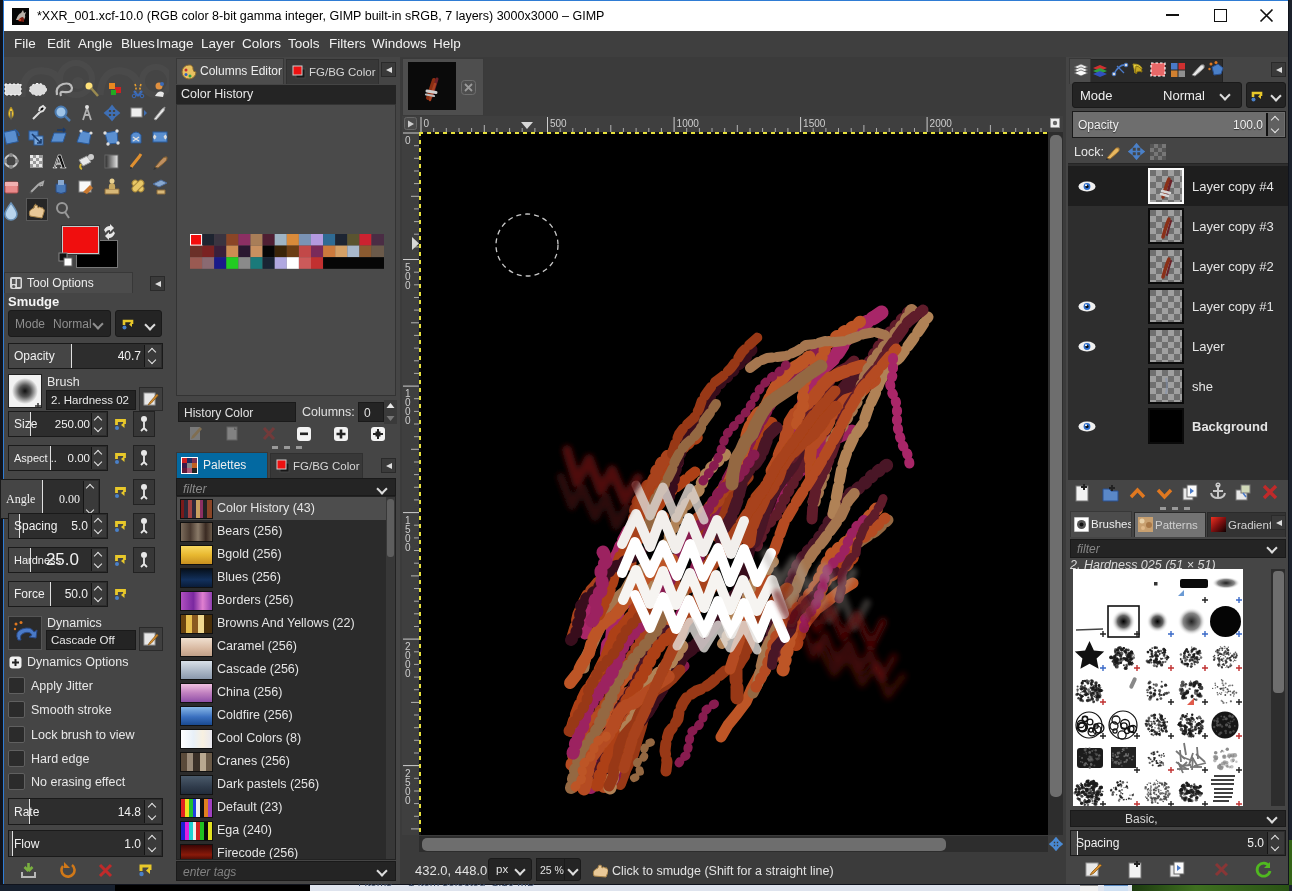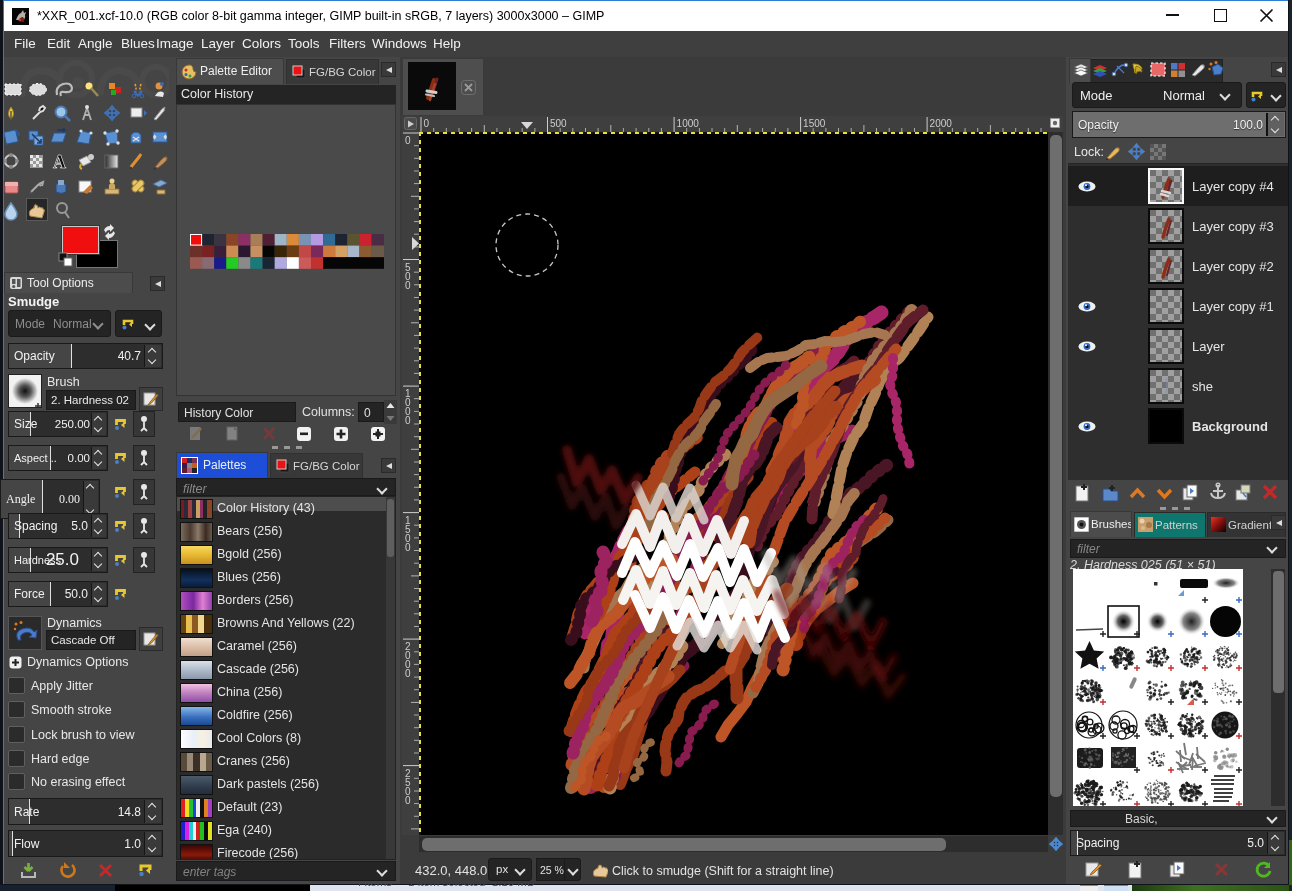--- a/index.html
+++ b/index.html
@@ -451,21 +451,21 @@
   </svg>
 
 <div id="palcol" class="abs" style="left:170px;top:57px;width:230px;height:827px;background:#454545;"></div>
 <div class="abs tab" style="left:176px;top:58px;width:108px;height:26px;background:#4d4d4d;border:1px solid #383838;border-bottom:none;">
  <svg style="position:absolute;left:4px;top:5px;" width="16" height="16">
       <path d="M8 1 a7 7 0 1 0 7 7 a3 3 0 0 1 -3 -3 a3.5 3.5 0 0 0 -4 -4z" fill="#e8c060" stroke="#8a6a30"></path>
       <circle cx="5" cy="6" r="1.5" fill="#c03030"></circle>
       <circle cx="5" cy="10.5" r="1.5" fill="#3060c0"></circle>
       <circle cx="9" cy="12" r="1.5" fill="#30a040"></circle>
     </svg>
- <span style="position:absolute;left:23px;top:5px;">Palette Editor</span>
+ <span style="position:absolute;left:23px;top:5px;">Columns Editor</span>
   </div>
 <div class="abs tab" style="left:286px;top:59px;width:93px;height:25px;background:#383838;border:1px solid #303030;border-bottom:none;color:#d6d6d6;">
  <svg style="position:absolute;left:4px;top:4px;" width="16" height="16">
       <rect x="5" y="5" width="9" height="9" fill="#181818" stroke="#444"></rect>
       <rect x="2" y="2" width="9" height="9" fill="#ee1111" stroke="#ccc"></rect>
     </svg>
  <span style="position:absolute;left:22px;top:6px;font-size:11.5px;">FG/BG Color</span>
   </div>
 <div class="collapse" style="left:381px;top:62px;"></div>
 <div class="abs" style="left:176px;top:85px;width:220px;height:19px;background:#242424;">
@@ -552,21 +552,21 @@
       <rect x="0" y="1" width="14" height="14" rx="3" fill="#f2f2f2"></rect>
       <path d="M7 3.5 v9 M2.5 8 h9" stroke="#222" stroke-width="2.6"></path>
     </g>
  <g transform="translate(183,0)">
       <rect x="0" y="1" width="14" height="14" rx="3" fill="#f2f2f2"></rect>
       <path d="M7 3 v10 M2 8 h10" stroke="#222" stroke-width="2"></path>
       <rect x="4.5" y="5.5" width="5" height="5" fill="#222"></rect>
     </g>
 </svg>
 <div class="abs" style="left:272px;top:446px;width:30px;height:3px;background:repeating-linear-gradient(90deg,#999 0 6px,transparent 6px 12px);"></div>
-<div class="abs tab" style="left:176px;top:452px;width:92px;height:26px;background:#1d4ed8;border:1px solid #383838;border-bottom:none;">
+<div class="abs tab" style="left:176px;top:452px;width:92px;height:26px;background:#0369a1;border:1px solid #383838;border-bottom:none;">
  <svg style="position:absolute;left:4px;top:4px;" width="17" height="17">
       <rect width="17" height="17" fill="#fff"></rect>
       <rect x="1" y="1" width="5" height="5" fill="#d02020"></rect>
       <rect x="6" y="1" width="5" height="5" fill="#202a60"></rect>
       <rect x="11" y="1" width="5" height="5" fill="#7a3050"></rect>
       <rect x="1" y="6" width="5" height="5" fill="#3a1a4a"></rect>
       <rect x="6" y="6" width="5" height="5" fill="#888"></rect>
       <rect x="11" y="6" width="5" height="5" fill="#c06020"></rect>
       <rect x="1" y="11" width="5" height="5" fill="#601838"></rect>
       <rect x="6" y="11" width="5" height="5" fill="#b05a78"></rect>
@@ -580,21 +580,21 @@
       <rect x="2" y="2" width="9" height="9" fill="#ee1111" stroke="#ccc"></rect>
     </svg>
  <span style="position:absolute;left:22px;top:6px;font-size:11.5px;">FG/BG Color</span>
   </div>
 <div class="collapse" style="left:381px;top:458px;"></div>
 <div class="abs darkbox" style="left:176px;top:478px;width:220px;height:18px;">
     <span style="position:absolute;left:6px;top:3px;font-size:12.5px;font-style:italic;color:#888;">filter</span>
     <span class="chev" style="position:absolute;right:9px;top:6px;"></span>
   </div>
 <div id="pallist" class="abs" style="left:176px;top:496px;width:220px;height:364px;background:#2b2b2b;border:1px solid #222;box-sizing:border-box;overflow:hidden;">
-<style>.prow{position:absolute;left:0;width:100%;height:14px;} .prow .th{position:absolute;left:3px;top:2px;width:31px;height:18px;border:1px solid #111;} .prow .nm{position:absolute;left:40px;top:4px;font-size:12.5px;color:#e4e4e4;white-space:nowrap;}</style>
+<style>.prow{position:absolute;left:0;width:100%;height:23px;} .prow .th{position:absolute;left:3px;top:2px;width:31px;height:18px;border:1px solid #111;} .prow .nm{position:absolute;left:40px;top:4px;font-size:12.5px;color:#e4e4e4;white-space:nowrap;}</style>
 <div class="prow" style="top:0;background:#4d4d4d;">
       <div class="th" style="background:linear-gradient(90deg,#7a1a1a 0 10%,#2a2a3a 10% 22%,#a04040 22% 35%,#30283a 35% 48%,#c8a060 48% 60%,#8c2f63 60% 72%,#222 72% 85%,#8a4526 85%);"></div>
       <span class="nm">Color History (43)</span>
     </div>
 <div class="prow" style="top:23px;">
       <div class="th" style="background:linear-gradient(90deg,#7a6a5a,#4a3a30 30%,#8a7a68 55%,#3a2a22 80%,#6a5a4a);"></div>
       <span class="nm">Bears (256)</span>
     </div>
 <div class="prow" style="top:46px;">
       <div class="th" style="background:linear-gradient(180deg,#f8d860,#e8b830 50%,#c89020);"></div>
@@ -1152,21 +1152,21 @@
 <div class="abs" style="left:1160px;top:507px;width:32px;height:3px;background:repeating-linear-gradient(90deg,#999 0 6px,transparent 6px 12px);"></div>
 
 <div class="abs tab" style="left:1070px;top:511px;width:62px;height:26px;background:#4c4c4c;border:1px solid #383838;border-bottom:none;">
  <svg style="position:absolute;left:3px;top:5px;" width="15" height="15">
       <rect width="15" height="15" fill="#fff" stroke="#888"></rect>
       <circle cx="7.5" cy="7.5" r="4.5" fill="#555"></circle>
       <circle cx="7.5" cy="7.5" r="2" fill="#111"></circle>
     </svg>
  <span style="position:absolute;left:20px;top:6px;font-size:11.5px;">Brushes</span>
   </div>
-<div class="abs tab" style="left:1134px;top:512px;width:72px;height:25px;background:#0f766e;border:1px solid #2a2a2a;border-bottom:none;color:#d0d0d0;">
+<div class="abs tab" style="left:1134px;top:512px;width:72px;height:25px;background:#737373;border:1px solid #2a2a2a;border-bottom:none;color:#d0d0d0;">
  <svg style="position:absolute;left:3px;top:4px;" width="15" height="15">
       <rect width="15" height="15" fill="#c8a070"></rect>
       <circle cx="4" cy="4" r="2.5" fill="#e8d0a8"></circle>
       <circle cx="11" cy="8" r="3" fill="#a87848"></circle>
       <circle cx="5" cy="11" r="2" fill="#e0b888"></circle>
     </svg>
  <span style="position:absolute;left:20px;top:6px;font-size:11.5px;">Patterns</span>
   </div>
 <div class="abs tab" style="left:1207px;top:512px;width:79px;height:25px;background:#333;border:1px solid #2a2a2a;border-bottom:none;color:#d0d0d0;">
  <svg style="position:absolute;left:3px;top:4px;" width="15" height="15">

